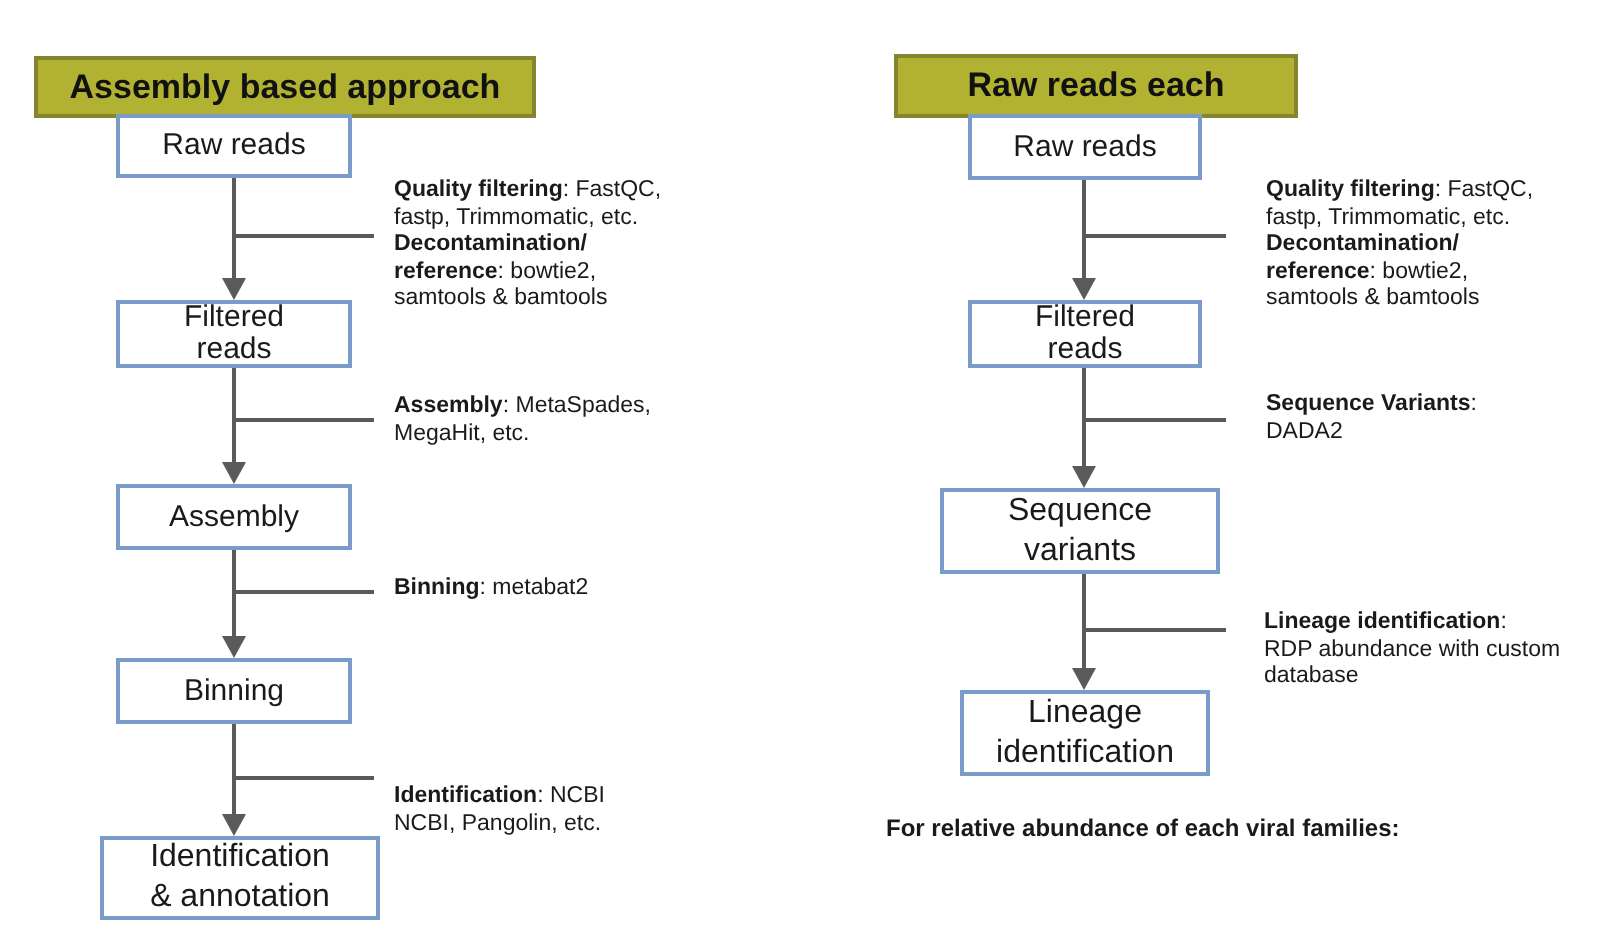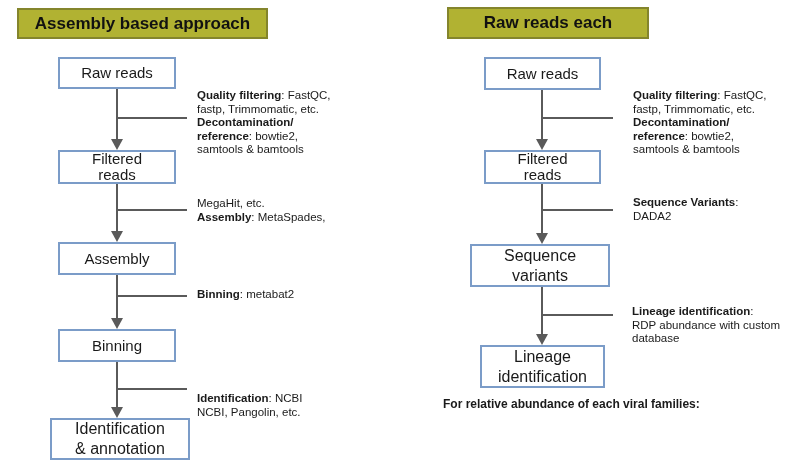--- a/index.html
+++ b/index.html
@@ -10,21 +10,21 @@
     --text:#1a1a1a;
   }
   html,body{margin:0;padding:0;background:#ffffff;}
   #canvas{
     position:relative;width:800px;height:470px;background:#ffffff;
     font-family:"Liberation Sans",sans-serif;color:var(--text);overflow:hidden;
   }
   .title-box{
     position:absolute;background:var(--title-bg);border:2px solid var(--title-border);
     display:flex;align-items:center;justify-content:center;
-    font-weight:bold;font-size:17px;color:#111;box-sizing:border-box;
+    font-weight:bold;font-size:17px;color:#111;box-sizing:border-box;margin-top:20px;
   }
   .fbox{
     position:absolute;background:#ffffff;border:2px solid var(--box-border);
     display:flex;align-items:center;justify-content:center;text-align:center;
     font-size:15px;line-height:16px;white-space:pre-line;box-sizing:border-box;color:#1a1a1a;
   }
   .fbox.lg{font-size:16px;line-height:20px;}
   .vline{position:absolute;width:2px;background:var(--line);}
   .hline{position:absolute;height:2px;background:var(--line);}
   .ahead{
@@ -58,22 +58,22 @@
       <div class="ln"><span>samtools &amp; bamtools</span></div>
     </div>
 
   <div class="fbox" style="left:58px;top:150px;width:118px;height:34px">Filtered
 reads</div>
 
   <div class="vline" style="left:116px;top:184px;height:47px"></div>
   <div class="ahead" style="left:111px;top:231px"></div>
   <div class="hline" style="left:117px;top:209px;width:70px"></div>
   <div class="ann" style="left:197px;top:197px">
+      <div class="ln"><span class="bold">Assembly</span><span>: MetaSpades,</span></div>
       <div class="ln"><span>MegaHit, etc.</span></div>
-      <div class="ln"><span class="bold">Assembly</span><span>: MetaSpades,</span></div>
     </div>
 
   <div class="fbox" style="left:58px;top:242px;width:118px;height:33px">Assembly</div>
 
   <div class="vline" style="left:116px;top:275px;height:43px"></div>
   <div class="ahead" style="left:111px;top:318px"></div>
   <div class="hline" style="left:117px;top:295px;width:70px"></div>
   <div class="ann" style="left:197px;top:288px">
       <div class="ln"><span class="bold">Binning</span><span>: metabat2</span></div>
     </div>
@@ -125,17 +125,17 @@
   <div class="hline" style="left:542px;top:314px;width:71px"></div>
   <div class="ann" style="left:632px;top:305px">
       <div class="ln"><span class="bold">Lineage identification</span><span>:</span></div>
       <div class="ln"><span>RDP abundance with custom</span></div>
       <div class="ln"><span>database</span></div>
     </div>
 
   <div class="fbox lg" style="left:480px;top:345px;width:125px;height:43px">Lineage
 identification</div>
 
-  <div class="footnote" style="left:443px;top:396px">
+  <div class="footnote" style="left:443px;top:406px">
       <div class="ln"><span class="bold">For relative abundance of each viral families:</span></div>
     </div>
 
 </div>
 
 </body></html>

